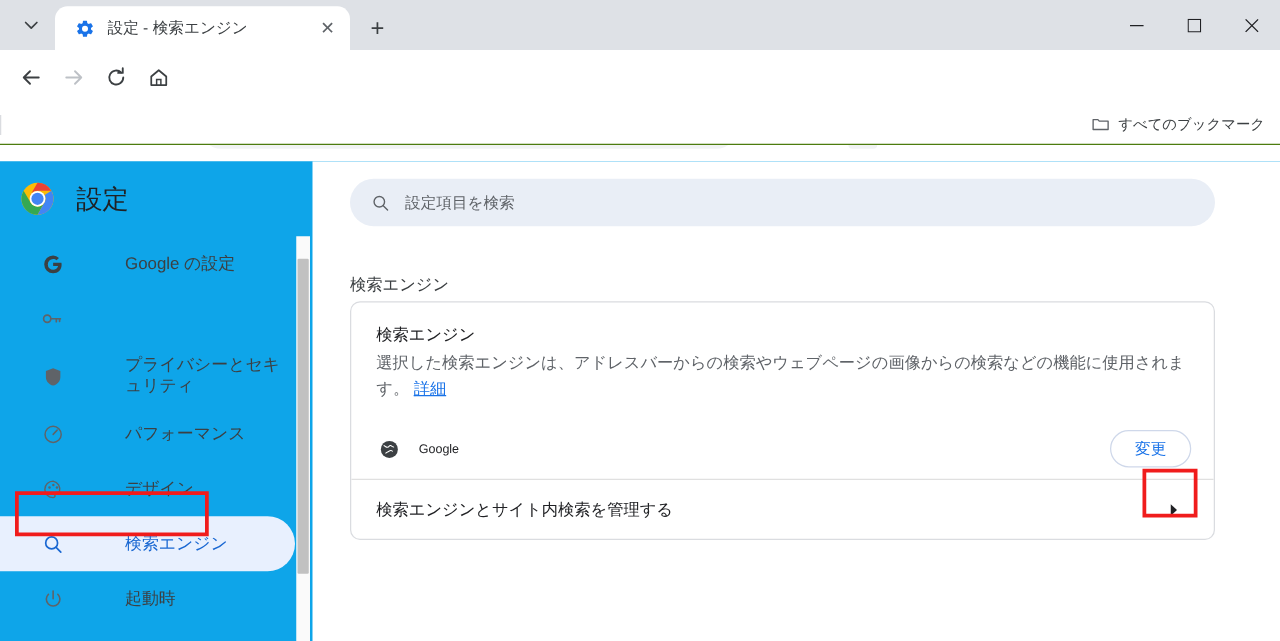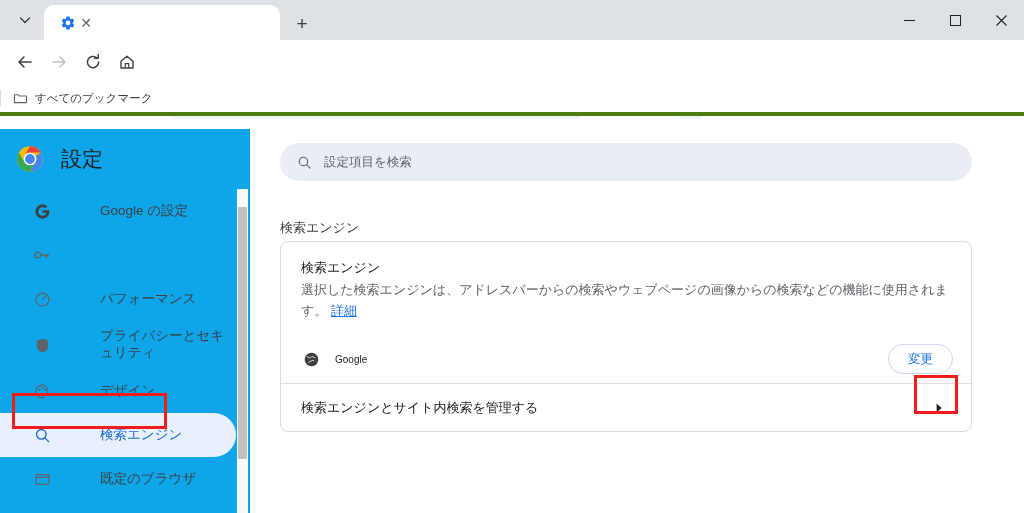--- a/index.html
+++ b/index.html
@@ -72,22 +72,22 @@
   .kebab { width:28px; height:34px; display:flex; align-items:center; justify-content:center; color:#3c4043; }
   .new-badge {
     position:absolute; bottom:0px; left:50%; transform:translateX(-50%);
     background:#f1f3f4; border-radius:3px; font-size:9px; color:#3c4043;
     padding:1px 3px; line-height:1.1;
   }
 
   
   .bookmarks {
     position:absolute; left:0; top:84px; width:1024px; height:32px;
-    background:#fff; border-bottom:4px solid #4d7c0f;
-    display:flex; align-items:center; justify-content:flex-start;
+    background:#fff; border-bottom:1px solid #4d7c0f;
+    display:flex; align-items:center; justify-content:space-between;
   }
   .bk-sep { width:1px; height:16px; background:#dadce0; margin-right:12px; }
   .bk-item { display:flex; align-items:center; margin-right:12px; }
   .bk-label { font-size:11.5px; color:#3c4043; margin-left:7px; }
 
   
   .page { position:absolute; left:0; top:129px; width:1024px; height:397px; background:#0ea5e9; overflow:hidden; }
 
   .settings-header { position:absolute; left:0; top:0; width:250px; height:60px; display:flex; align-items:center; }
   .chrome-logo { margin-left:16px; }
@@ -166,20 +166,21 @@
     <div class="tab-search-btn">
       <svg width="12" height="12" viewBox="0 0 12 12">
         <path d="M1.5 4 L6 8.5 L10.5 4" fill="none" stroke="#3c4043" stroke-width="1.4" stroke-linecap="round" stroke-linejoin="round"></path>
       </svg>
     </div>
 
     <div class="tab">
       <svg class="tab-favicon" viewBox="0 0 24 24">
         <path fill="#1a73e8" d="M19.14 12.94a7.07 7.07 0 000-1.88l2.03-1.58a.5.5 0 00.12-.64l-1.92-3.32a.5.5 0 00-.6-.22l-2.39.96a7.03 7.03 0 00-1.62-.94l-.36-2.54a.5.5 0 00-.5-.42h-3.84a.5.5 0 00-.5.42l-.36 2.54c-.58.24-1.12.56-1.62.94l-2.39-.96a.5.5 0 00-.6.22L2.67 8.84a.5.5 0 00.12.64l2.03 1.58a7.07 7.07 0 000 1.88l-2.03 1.58a.5.5 0 00-.12.64l1.92 3.32c.12.22.38.3.6.22l2.39-.96c.5.38 1.04.7 1.62.94l.36 2.54c.04.24.25.42.5.42h3.84c.25 0 .46-.18.5-.42l.36-2.54c.58-.24 1.12-.56 1.62-.94l2.39.96c.22.08.48 0 .6-.22l1.92-3.32a.5.5 0 00-.12-.64l-2.03-1.58zM12 15.6A3.6 3.6 0 1112 8.4a3.6 3.6 0 010 7.2z"></path>
       </svg>
+      <span class="tab-title">設定 - 検索エンジン</span>
       <span class="tab-close">✕</span>
     </div>
 
     <div class="newtab">+</div>
 
     <div class="wincontrols">
       <div class="wc">
         <svg width="11" height="11" viewBox="0 0 11 11">
           <path d="M0 5.5 H11" stroke="#202124" stroke-width="1"></path>
         </svg>
@@ -355,37 +356,37 @@
         <div class="navitem">
           <span class="ni-icon">
             <svg width="18" height="18" viewBox="0 0 20 20">
               <circle cx="5.3" cy="10" r="3.2" fill="none" stroke="#5f6368" stroke-width="1.5"></circle>
               <path d="M8.5 10 H17" stroke="#5f6368" stroke-width="1.5" stroke-linecap="round"></path>
               <path d="M13.4 10 V12.6 M16.3 10 V12.3" stroke="#5f6368" stroke-width="1.5" stroke-linecap="round"></path>
             </svg>
           </span>
         </div>
 
+        <div class="navitem two-line">
+          <span class="ni-icon">
+            <svg width="17" height="17" viewBox="0 0 20 20">
+              <path d="M10 1.8 L16.8 4.4 V10 c0 4.3-2.9 6.9-6.8 8.2 C6.1 16.9 3.2 14.3 3.2 10 V4.4 Z" fill="#5f6368"></path>
+            </svg>
+          </span>
+          <span class="ni-label" style="max-width:125px; display:inline-block;">プライバシーとセキュリティ</span>
+        </div>
+
         <div class="navitem">
           <span class="ni-icon">
             <svg width="17" height="17" viewBox="0 0 20 20">
               <circle cx="10" cy="10" r="7.6" fill="none" stroke="#5f6368" stroke-width="1.4"></circle>
               <path d="M10 10 L13.8 6" stroke="#5f6368" stroke-width="1.4" stroke-linecap="round"></path>
             </svg>
           </span>
           <span class="ni-label">パフォーマンス</span>
-        </div>
-
-        <div class="navitem two-line">
-          <span class="ni-icon">
-            <svg width="17" height="17" viewBox="0 0 20 20">
-              <path d="M10 1.8 L16.8 4.4 V10 c0 4.3-2.9 6.9-6.8 8.2 C6.1 16.9 3.2 14.3 3.2 10 V4.4 Z" fill="#5f6368"></path>
-            </svg>
-          </span>
-          <span class="ni-label" style="max-width:125px; display:inline-block;">プライバシーとセキュリティ</span>
         </div>
 
         <div class="navitem">
           <span class="ni-icon">
             <svg width="17" height="17" viewBox="0 0 20 20">
               <path d="M10 2.2 a7.8 7.8 0 000 15.6 c1.3 0 1.8-.9 1.8-1.7 0-1.3-1.2-1.5-.4-2.6 .6-.8 3.1-.2 4.6-1.5 a7.8 7.8 0 00-6-9.8 z" fill="none" stroke="#5f6368" stroke-width="1.3"></path>
               <circle cx="6.6" cy="8.2" r="1.15" fill="#5f6368"></circle>
               <circle cx="10.2" cy="5.9" r="1.15" fill="#5f6368"></circle>
               <circle cx="13.6" cy="8.2" r="1.15" fill="#5f6368"></circle>
             </svg>
@@ -396,29 +397,20 @@
         <div class="navitem selected">
           <span class="ni-icon">
             <svg width="17" height="17" viewBox="0 0 20 20">
               <circle cx="8.6" cy="8.6" r="5.6" fill="none" stroke="#1967d2" stroke-width="1.6"></circle>
               <path d="M12.8 12.8 L17.2 17.2" stroke="#1967d2" stroke-width="1.6" stroke-linecap="round"></path>
             </svg>
           </span>
           <span class="ni-label">検索エンジン</span>
         </div>
 
-        <div class="navitem">
-          <span class="ni-icon">
-            <svg width="17" height="17" viewBox="0 0 20 20">
-              <rect x="2.4" y="4.2" width="15.2" height="11.6" rx="1.6" fill="none" stroke="#5f6368" stroke-width="1.4"></rect>
-              <path d="M2.4 7.4 H17.6" stroke="#5f6368" stroke-width="1.4"></path>
-            </svg>
-          </span>
-          <span class="ni-label">既定のブラウザ</span>
-        </div>
 
         <div class="navitem">
           <span class="ni-icon">
             <svg width="17" height="17" viewBox="0 0 20 20">
               <path d="M14.4 5.2 a6.4 6.4 0 11-8.8 0" fill="none" stroke="#5f6368" stroke-width="1.5" stroke-linecap="round"></path>
               <path d="M10 2.2 V9.4" stroke="#5f6368" stroke-width="1.5" stroke-linecap="round"></path>
             </svg>
           </span>
           <span class="ni-label">起動時</span>
         </div>

